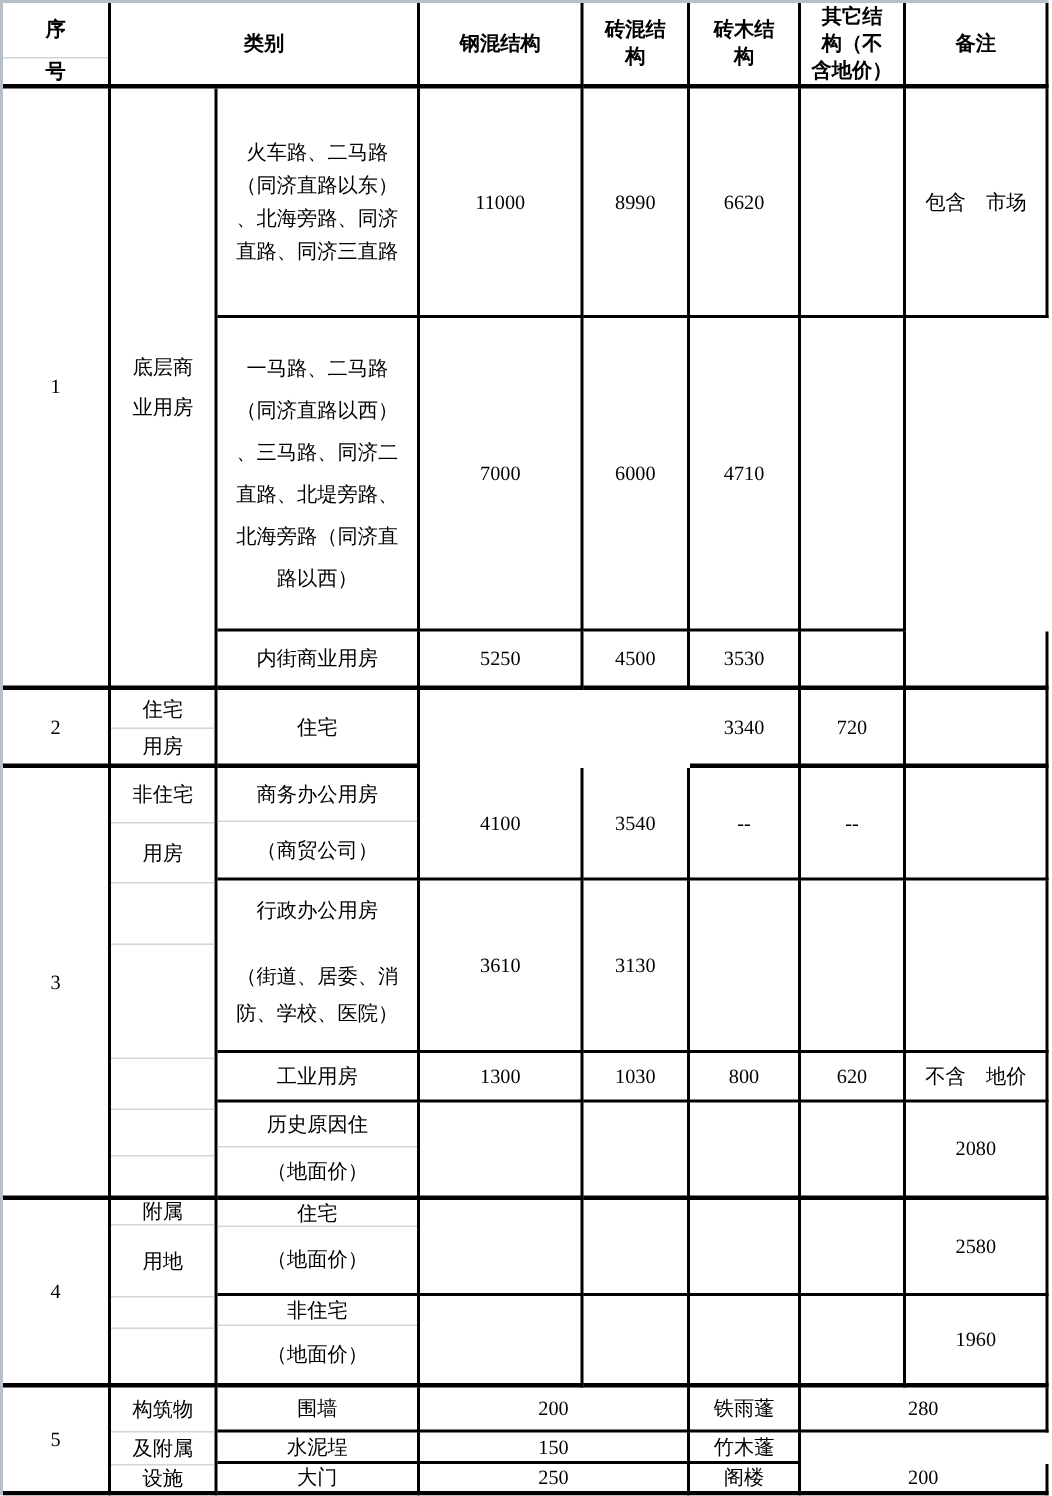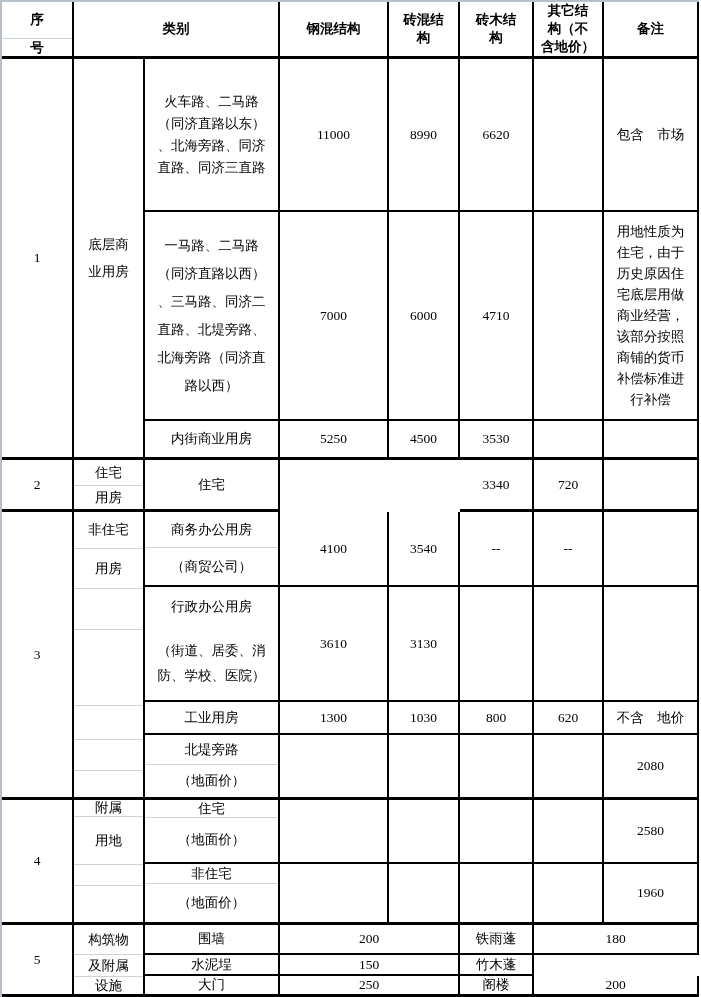--- a/index.html
+++ b/index.html
@@ -71,29 +71,20 @@
   <div class="c pre lh28" style="grid-area:3/3/4/4">一马路、二马路
 （同济直路以西）
 、三马路、同济二
 直路、北堤旁路、
 北海旁路（同济直
 路以西）</div>
   <div class="c" style="grid-area:3/4/4/5">7000</div>
   <div class="c" style="grid-area:3/5/4/6">6000</div>
   <div class="c" style="grid-area:3/6/4/7">4710</div>
   <div class="c" style="grid-area:3/7/4/8"></div>
-  <div class="c pre lh21" style="grid-area:3/8/4/9">用地性质为
-住宅，由于
-历史原因住
-宅底层用做
-商业经营，
-该部分按照
-商铺的货币
-补偿标准进
-行补偿</div>
 
   <div class="c bb3" style="grid-area:4/3/5/4">内街商业用房</div>
   <div class="c bb3" style="grid-area:4/4/5/5">5250</div>
   <div class="c bb3" style="grid-area:4/5/5/6">4500</div>
   <div class="c bb3" style="grid-area:4/6/5/7">3530</div>
   <div class="c bb3" style="grid-area:4/7/5/8"></div>
   <div class="c bb3" style="grid-area:4/8/5/9"></div>
 
   <div class="c bb3" style="grid-area:5/1/6/2">2</div>
   <div class="c col bb3" style="grid-area:5/2/6/3">
@@ -138,21 +129,21 @@
   <div class="c" style="grid-area:7/8/8/9"></div>
 
   <div class="c" style="grid-area:8/3/9/4">工业用房</div>
   <div class="c" style="grid-area:8/4/9/5">1300</div>
   <div class="c" style="grid-area:8/5/9/6">1030</div>
   <div class="c" style="grid-area:8/6/9/7">800</div>
   <div class="c" style="grid-area:8/7/9/8">620</div>
   <div class="c" style="grid-area:8/8/9/9">不含　地价</div>
 
   <div class="c col bb3" style="grid-area:9/3/10/4">
-    <div class="seg" style="height:29px">北堤旁路</div>
+    <div class="seg" style="height:29px">历史原因住</div>
     <div class="seg segl">（地面价）</div>
   </div>
   <div class="c bb3" style="grid-area:9/4/10/5"></div>
   <div class="c bb3" style="grid-area:9/5/10/6"></div>
   <div class="c bb3" style="grid-area:9/6/10/7"></div>
   <div class="c bb3" style="grid-area:9/7/10/8"></div>
   <div class="c bb3" style="grid-area:9/8/10/9">2080</div>
 
   <div class="c bb3" style="grid-area:10/1/12/2">4</div>
   <div class="c col bb3" style="grid-area:10/2/12/3">
@@ -185,21 +176,21 @@
   <div class="c bb3" style="grid-area:12/1/15/2">5</div>
   <div class="c col bb3" style="grid-area:12/2/15/3">
     <div class="seg" style="height:29px">构筑物</div>
     <div class="seg" style="height:21px">及附属</div>
     <div class="seg segl">设施</div>
   </div>
 
   <div class="c" style="grid-area:12/3/13/4">围墙</div>
   <div class="c" style="grid-area:12/4/13/6">200</div>
   <div class="c" style="grid-area:12/6/13/7">铁雨蓬</div>
-  <div class="c" style="grid-area:12/7/13/9">180</div>
+  <div class="c" style="grid-area:12/7/13/9">280</div>
 
   <div class="c" style="grid-area:13/3/14/4">水泥埕</div>
   <div class="c" style="grid-area:13/4/14/6">150</div>
   <div class="c" style="grid-area:13/6/14/7">竹木蓬</div>
 
   <div class="c bb3" style="grid-area:14/3/15/4">大门</div>
   <div class="c bb3" style="grid-area:14/4/15/6">250</div>
   <div class="c bb3" style="grid-area:14/6/15/7">阁楼</div>
   <div class="c bb3" style="grid-area:14/7/15/9">200</div>
 

